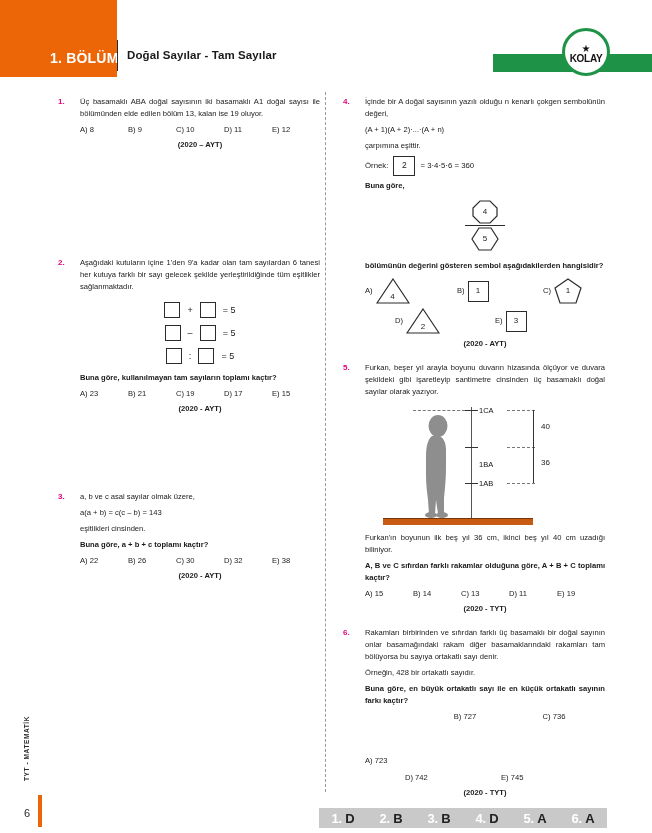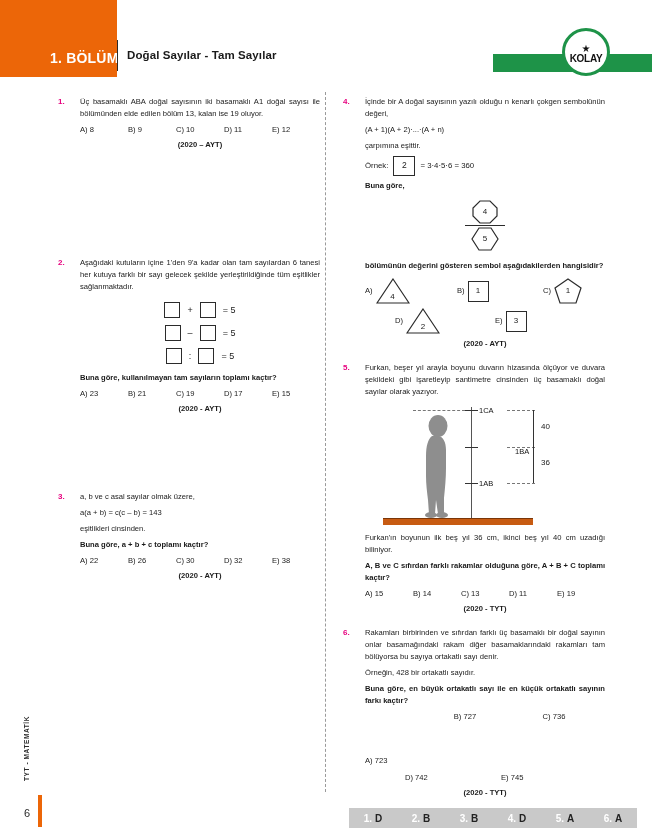--- a/index.html
+++ b/index.html
@@ -280,27 +280,27 @@
   }
   .dimtxt {
     position: absolute;
     left: 158px;
     font-size: 8px;
   }
 
   
   .answerkey {
     position: absolute;
-    left: 349px; top: 808px;
+    left: 319px; top: 808px;
     width: 288px; height: 20px;
     background: #C9C9C9;
     display: flex;
     align-items: center;
     justify-content: space-around;
-    font-size: 10px;
+    font-size: 13px;
     font-weight: bold;
   }
   .ak-item { color: #222; }
   .ak-num { color: #ffffff; margin-right: 3px; }
 </style>
 </head>
 <body>
 
 <div class="header">
   <div class="header-orange"></div>
@@ -489,21 +489,21 @@
           <path d="M13 22 C9 25 7 32 7 42 L7 62 C7 70 8 78 9 86 L10 100 L16 100 L17 86 L19 100 L25 100 L25 84 C26 74 27 64 27 54 L27 36 C27 28 24 23 20 22 Z" fill="#8E8E8E"></path>
           <ellipse cx="12" cy="101" rx="6" ry="3" fill="#8E8E8E"></ellipse>
           <ellipse cx="23" cy="101" rx="6" ry="3" fill="#8E8E8E"></ellipse>
         </svg>
 
         <div class="dashline" style="left:30px; top:3px; width:52px;"></div>
         <div class="tick" style="top:3px;"></div>
         <div class="mlabel" style="top:-2px;">1CA</div>
 
         <div class="tick" style="top:40px;"></div>
-        <div class="mlabel" style="top:39px;margin-left:36px;">1BA</div>
+        <div class="mlabel" style="top:52px;">1BA</div>
 
         <div class="tick" style="top:76px;"></div>
         <div class="mlabel" style="top:71px;">1AB</div>
 
         <div class="dashline" style="left:124px; top:3px; width:28px;"></div>
         <div class="dashline" style="left:124px; top:40px; width:28px;"></div>
         <div class="dashline" style="left:124px; top:76px; width:28px;"></div>
 
         <div class="arrowline" style="top:3px; height:37px;"></div>
         <div class="arrowline" style="top:40px; height:36px;"></div>

